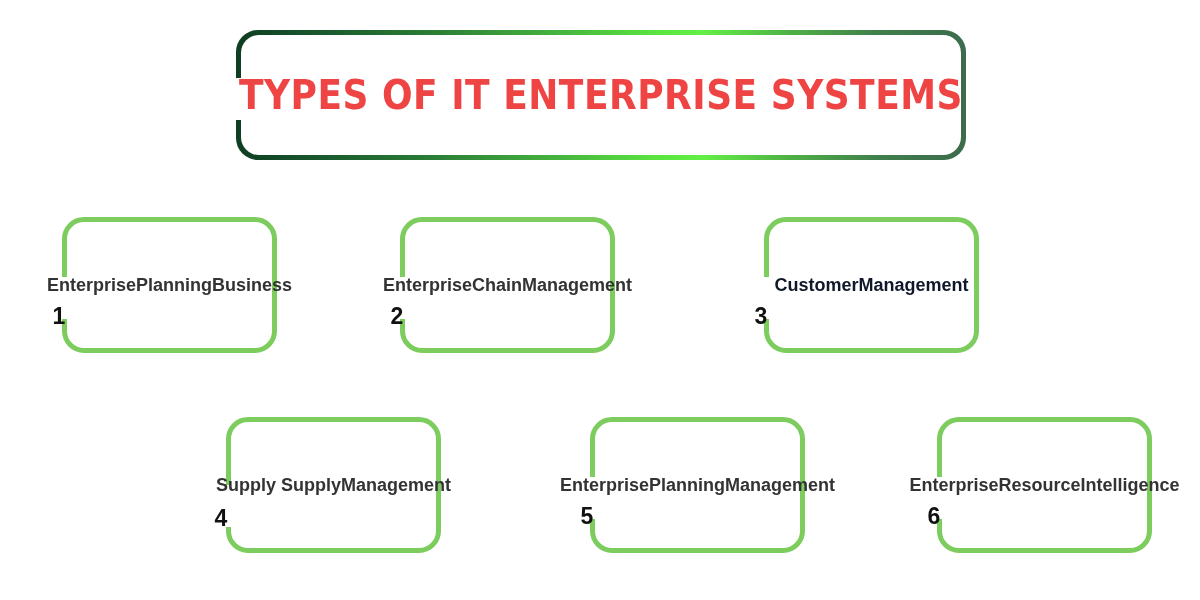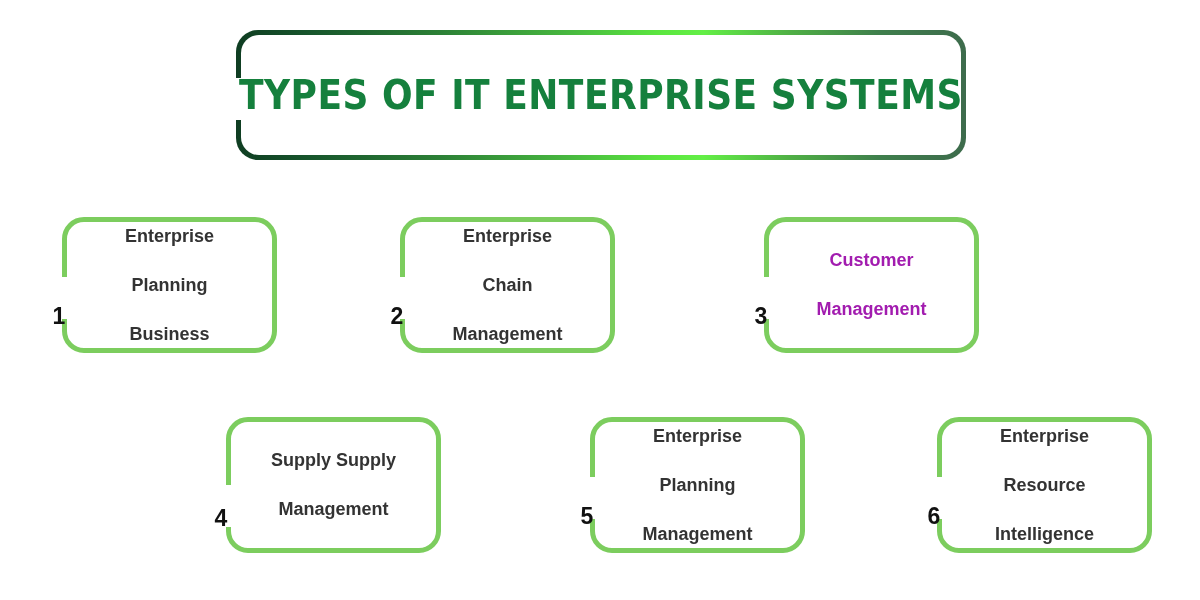--- a/index.html
+++ b/index.html
@@ -69,21 +69,21 @@
     left: 0;
     right: 0;
     top: 0;
     bottom: 0;
     display: flex;
     align-items: center;
     justify-content: center;
     font-size: 40px;
     font-weight: 700;
     letter-spacing: 0.5px;
-    color: #15803d;
+    color: #ef4444;
     text-transform: uppercase;
     font-family: "DejaVu Sans", sans-serif;
     font-stretch: condensed;
     white-space: nowrap;
   }
 
   
   .card {
     position: absolute;
     box-sizing: border-box;
@@ -114,30 +114,29 @@
     text-align: center;
     width: 26px;
   }
   .card-label {
     position: absolute;
     left: 0;
     right: 0;
     top: 0;
     bottom: 0;
     display: flex;
-    flex-direction: column;
+    flex-direction: row;
     align-items: center;
     justify-content: center;
     font-size: 18px;
     font-weight: 700;
     color: #333333;
     line-height: 29px;
     text-align: center;
     white-space: nowrap;
-    gap: 20px;
   }
   .card-label span { display: block; }
 </style>
 </head>
 <body>
 
 <div id="infographic">
 
   <div class="title-banner">
     <div class="title-banner-border"></div>
@@ -164,21 +163,21 @@
         <div class="card-label" style="color: rgb(51, 51, 51);">
           <span>Enterprise</span>
           <span>Chain</span>
           <span>Management</span>
         </div>
       </div>
       <div class="card" style="left: 764px; top: 217px; width: 215px; height: 136px;">
         <div class="card-box" style="border-color: rgb(124, 205, 94);"></div>
         <div class="card-notch" style="top: 60px;"></div>
         <div class="card-number" style="left: -16px; top: 88px; color: rgb(17, 17, 17);">3</div>
-        <div class="card-label" style="color: #a21caf; align-items: center;">
+        <div class="card-label" style="color: #0f172a; align-items: center;">
           <span>Customer</span>
           <span>Management</span>
         </div>
       </div>
       <div class="card" style="left: 226px; top: 417px; width: 215px; height: 136px;">
         <div class="card-box" style="border-color: rgb(124, 205, 94);"></div>
         <div class="card-notch" style="top: 68px;"></div>
         <div class="card-number" style="left: -18px; top: 90px; color: rgb(17, 17, 17);">4</div>
         <div class="card-label" style="color: rgb(51, 51, 51);">
           <span>Supply Supply</span>

